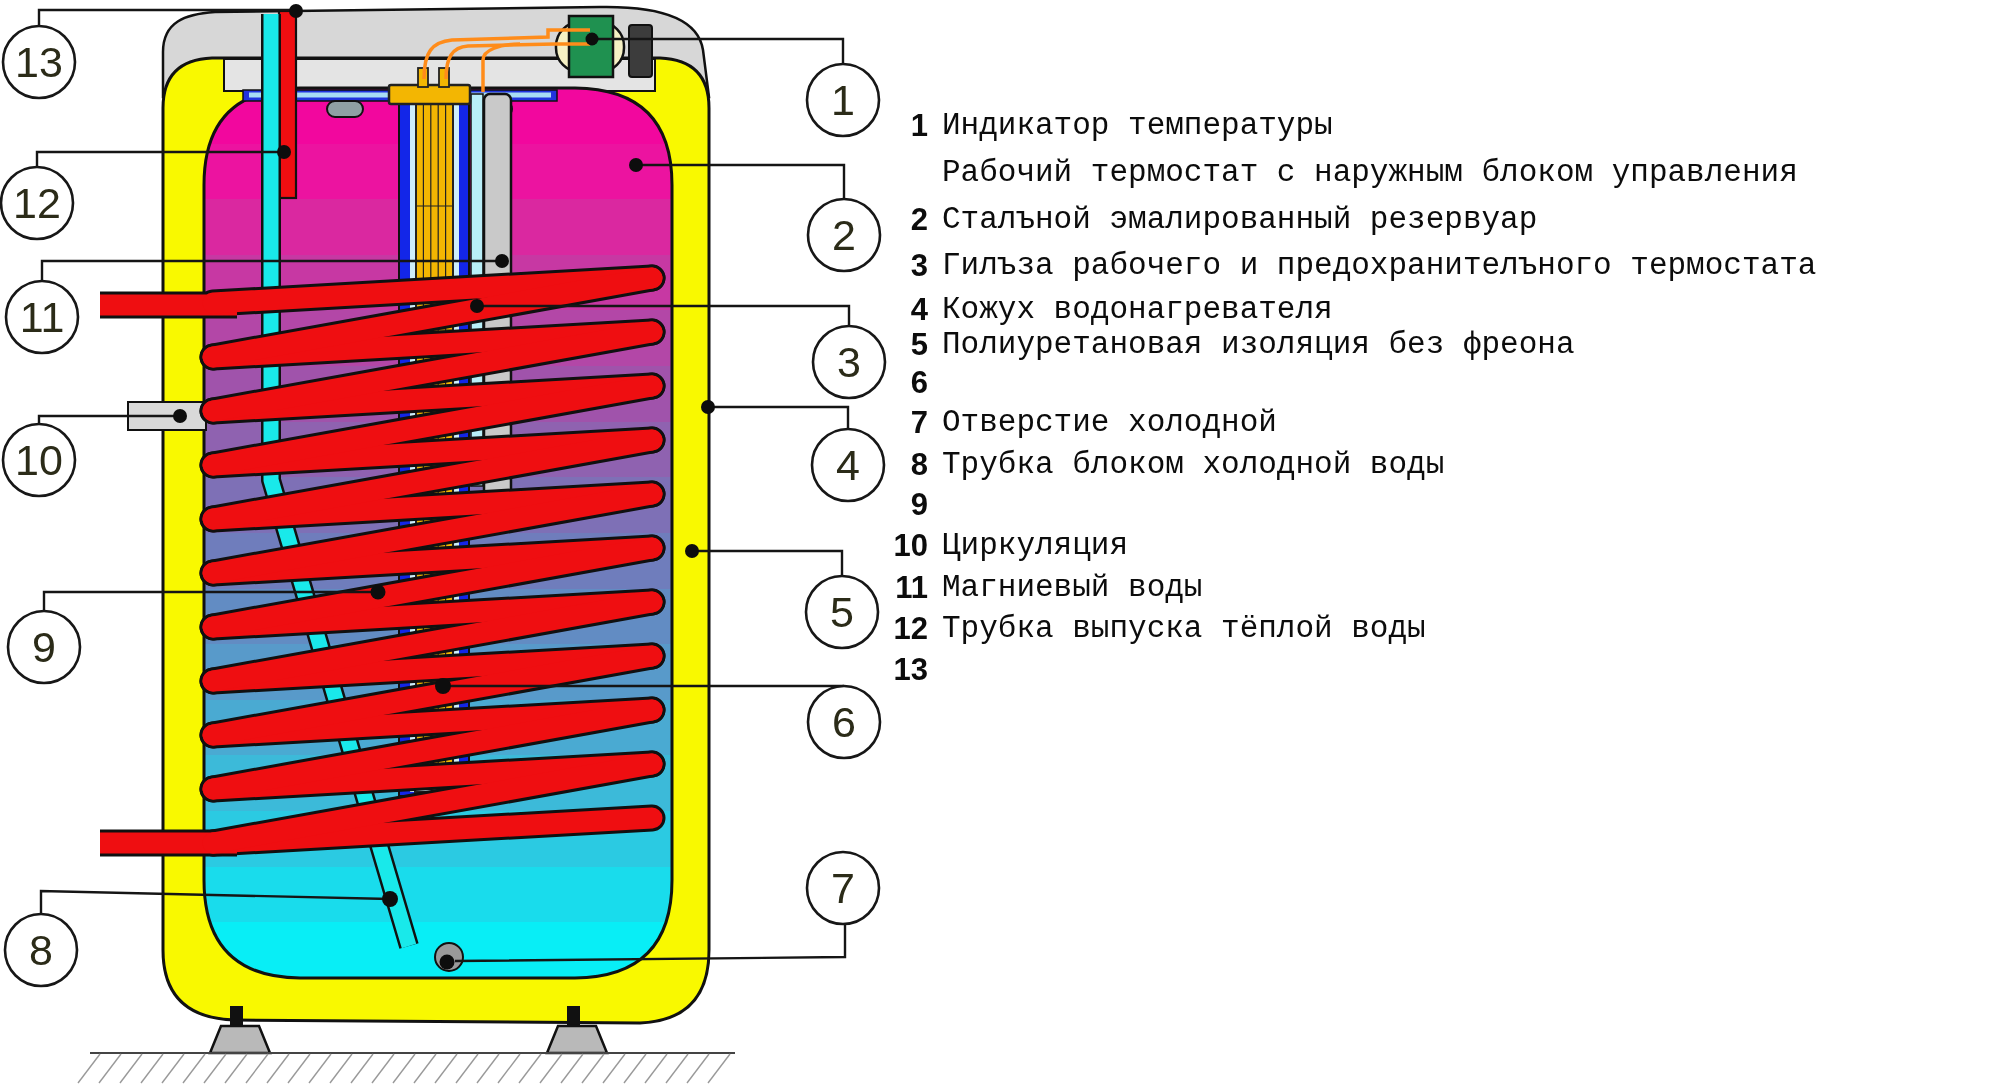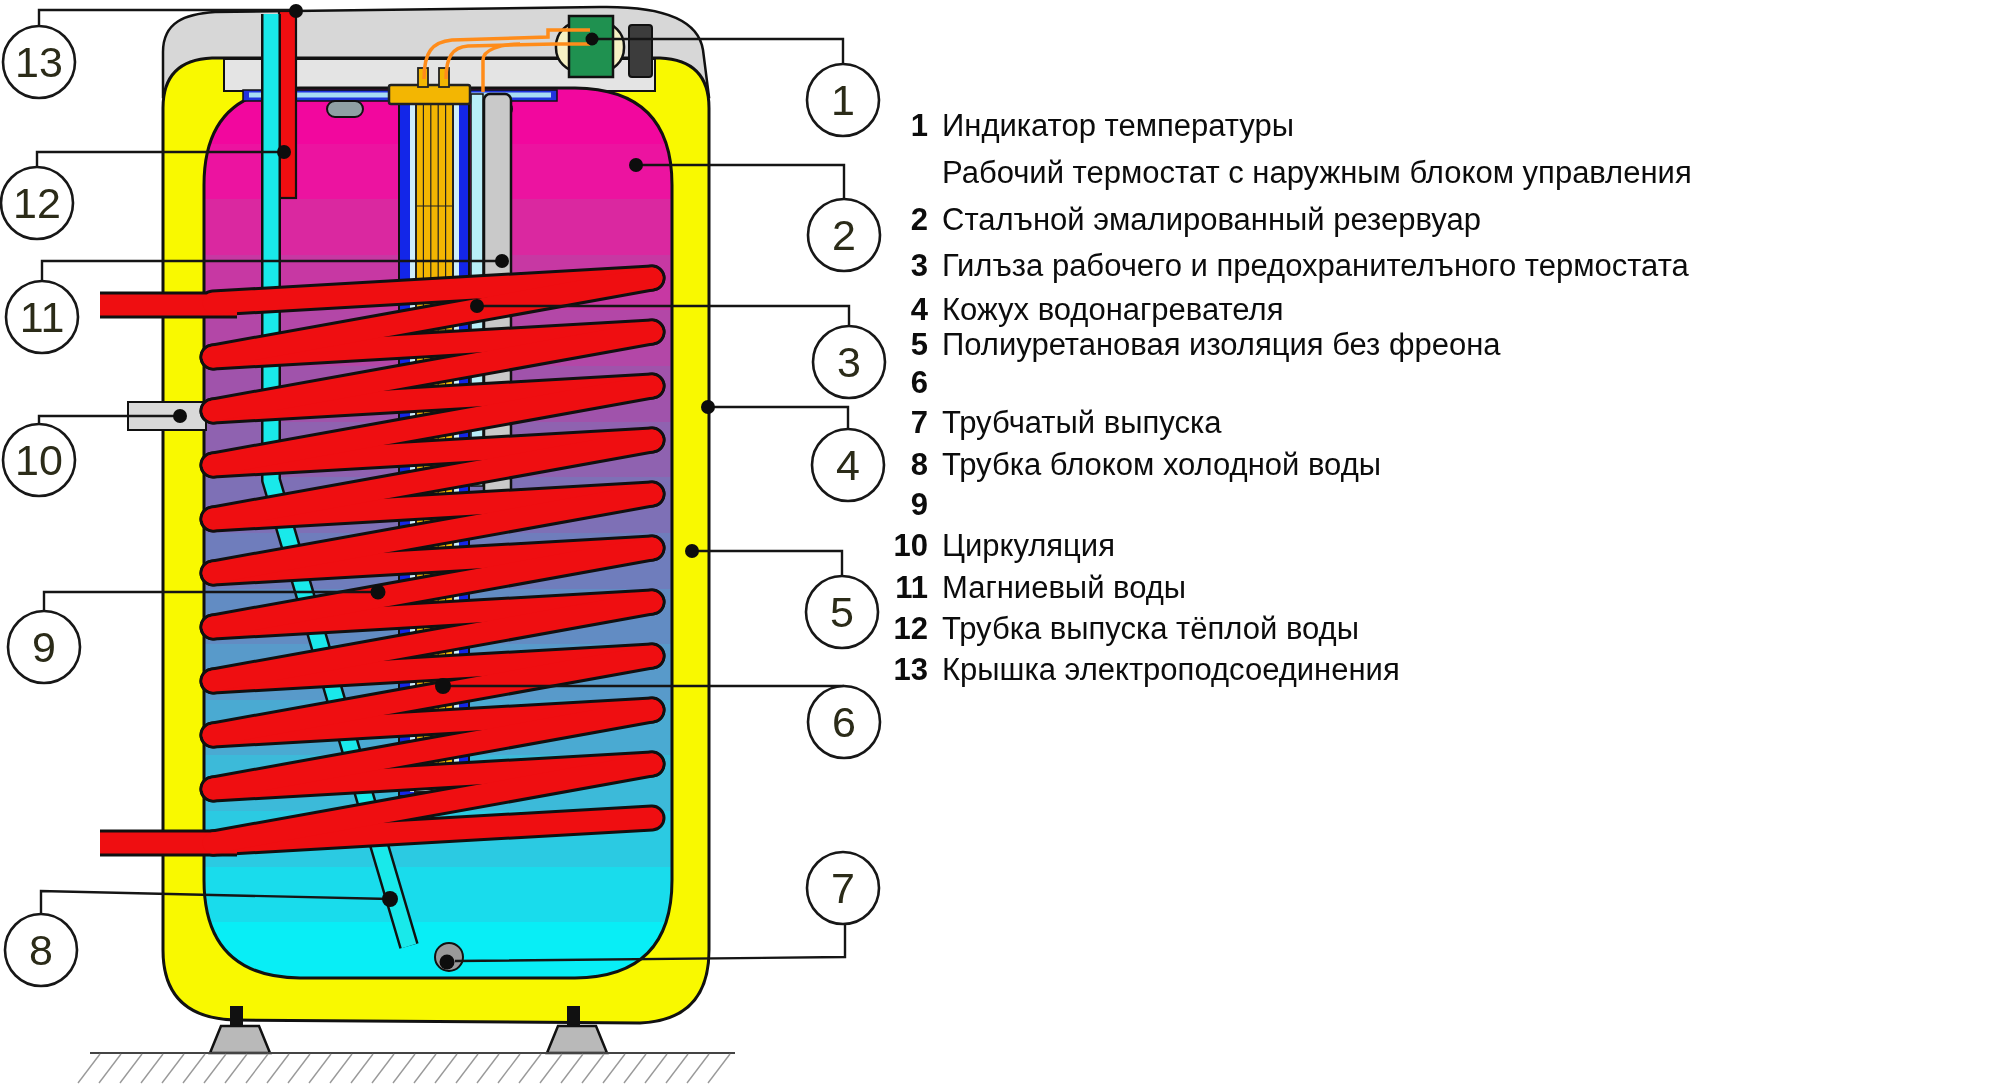--- a/index.html
+++ b/index.html
@@ -8,21 +8,21 @@
   #stage{position:absolute;left:0;top:0;width:2000px;height:1063px;}
   svg{position:absolute;left:0;top:0;}
   .cnum{font-family:"Liberation Sans",sans-serif;font-size:43px;fill:#2b2b18;}
   .leader{stroke:#151515;stroke-width:2.4;fill:none;}
   .ldot{fill:#0d0d0d;}
   .ccirc{fill:#ffffff;stroke:#171717;stroke-width:2.6;}
   #legend{position:absolute;left:0;top:0;width:2000px;height:1085px;}
   .lrow{position:absolute;left:870px;width:1128px;display:flex;align-items:flex-start;
         font-size:31px;color:#0c0c0c;line-height:1.1;white-space:nowrap;}
   .lnum{width:58px;text-align:right;font-weight:bold;flex:0 0 58px;}
-  .ltext{margin-left:14px;}
+  .ltext{margin-left:14px;font-family:Liberation Mono, monospace;}
 </style>
 </head>
 <body>
 
 <div id="stage">
 <svg width="2000" height="1085" viewBox="0 0 2000 1085">
   <defs>
     <linearGradient id="tg" x1="0" y1="0" x2="0" y2="1">
       <stop offset="0" stop-color="#f2079e"></stop>
           <stop offset="0.0625" stop-color="#f2079e"></stop>
@@ -313,21 +313,21 @@
       </div>
   <div class="lrow" style="top:328px">
         <span class="lnum">5</span>
         <span class="ltext">Полиуретановая изоляция без фреона</span>
       </div>
   <div class="lrow" style="top:366px">
         <span class="lnum">6</span>
       </div>
   <div class="lrow" style="top:406px">
         <span class="lnum">7</span>
-        <span class="ltext">Трубчатый выпуска</span>
+        <span class="ltext">Отверстие холодной</span>
       </div>
   <div class="lrow" style="top:448px">
         <span class="lnum">8</span>
         <span class="ltext">Трубка блоком холодной воды</span>
       </div>
   <div class="lrow" style="top:488px">
         <span class="lnum">9</span>
       </div>
   <div class="lrow" style="top:529px">
         <span class="lnum">10</span>
@@ -336,16 +336,15 @@
   <div class="lrow" style="top:571px">
         <span class="lnum">11</span>
         <span class="ltext">Магниевый воды</span>
       </div>
   <div class="lrow" style="top:612px">
         <span class="lnum">12</span>
         <span class="ltext">Трубка выпуска тёплой воды</span>
       </div>
   <div class="lrow" style="top:653px">
         <span class="lnum">13</span>
-        <span class="ltext">Крышка электроподсоединения</span>
       </div>
 </div>
 </div>
 
 </body></html>

